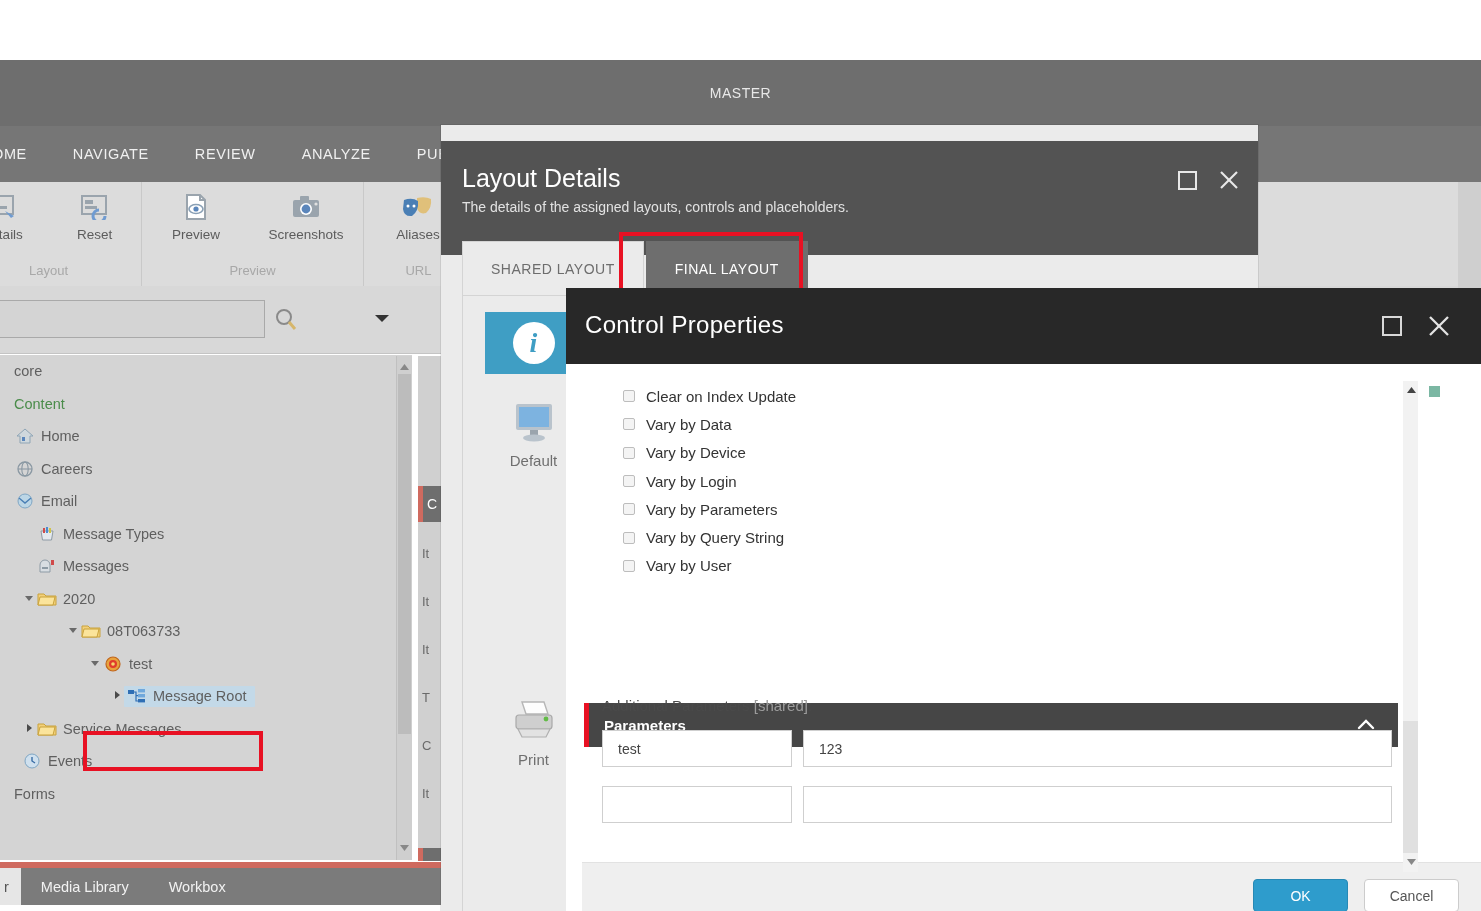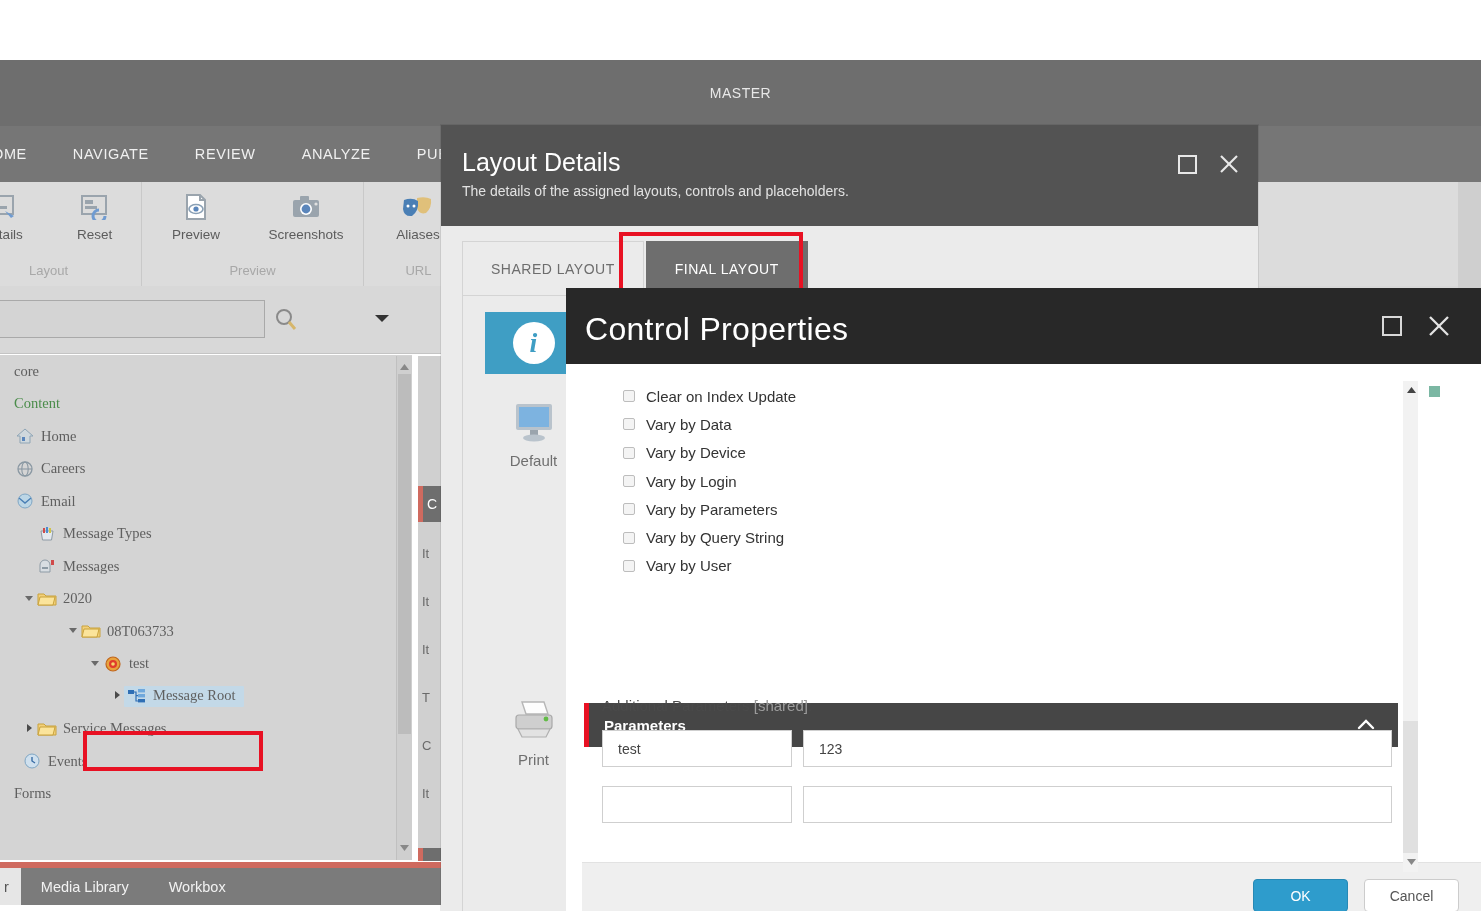--- a/index.html
+++ b/index.html
@@ -47,21 +47,21 @@
   .search-box {
     position:absolute; left:-20px; top:14px; width: 285px; height: 38px;
     background:#d4d4d4; border:1px solid #a9a9a9;
   }
   .search-icon-btn { position:absolute; left:272px; top:20px; width:32px; height:28px; cursor:pointer; }
   .search-caret { position:absolute; left:372px; top:25px; cursor:pointer; }
 
   
   .tree-panel {
     position:absolute; left:0; top:355px; width: 412px; height: 505px;
-    background:#d4d4d4; overflow:hidden;font-family:Liberation Serif, serif;
+    background:#d4d4d4; overflow:hidden;
   }
   .tree-row { display:flex; align-items:center; height:32.5px; font-size:14.5px; color:#5f5f5f; white-space:nowrap; }
   .tree-row .exp { width:14px; text-align:center; font-size:9px; color:#6a6a6a; }
   .tree-row .ic { width:22px; height:18px; display:inline-flex; align-items:center; justify-content:center; margin-right:5px;}
   .tree-row.green { color:#4a8c4a; }
   .sel-hl { background:#c3d9e8; padding:1px 8px 2px 2px; border-radius:1px; }
 
   .tree-scroll-outer { position:absolute; left:396px; top:356px; width:16px; height:504px; background:#cfcfcf; border-left:1px solid #c0c0c0;}
 
   .bottom-bar {
@@ -80,21 +80,21 @@
   .hidden-panel { position:absolute; left:418px; top:356px; width:30px; height:505px; background:#d0d0d0; overflow:hidden; font-size:13px; color:#6a6a6a;}
   .hp-row { position:absolute; left:4px; }
   .hp-dark { position:absolute; left:0; width:30px; height:36px; background:#6e6e6e; color:#fff; border-left:5px solid #cf6a5f; font-size:14px; padding-left:4px; line-height:36px;}
 
   
   .ld-dialog {
     position:absolute; left:441px; top:125px; width:817px; height:786px;
     background:#ebebeb; box-shadow: 0 0 0 1px rgba(0,0,0,.08);
   }
   .ld-title {
-    height:101px; background:#535353; color:#ffffff; padding:22px 22px 0 21px; position:relative;
+    height:114px; background:#535353; color:#ffffff; padding:22px 22px 0 21px; position:relative;margin-top:16px;
   }
   .ld-title h1 { font-size: 25px; font-weight: normal; line-height:30px; }
   .ld-title .sub { font-size: 14px; color:#e2e2e2; margin-top:6px; }
   .win-btns { position:absolute; right:18px; top:28px; display:flex; gap:20px; align-items:center;}
   .win-btns .b { cursor:pointer; }
 
   .ld-tabs { position:absolute; left:21px; top:116px; width:776px; height:54px; display:flex; align-items:stretch; }
   .ld-tab {
     display:flex; align-items:center; justify-content:center; padding:0 28px;
     font-size:14px; letter-spacing:.5px; color:#6d6d6d; background:#ebebeb; cursor:pointer;
@@ -114,21 +114,21 @@
   .ld-card-head2 { position:absolute; left:97px; top:0; width:80px; height:62px; background:#a8d7e9; }
   .dev-item { margin-top:26px; text-align:center; width:97px; }
   .dev-item .lbl { font-size:15px; color:#6f6f6f; margin-top:4px; }
 
   
   .cp-dialog {
     position:absolute; left:566px; top:288px; width:915px; height:623px;
     background:#ffffff;
   }
   .cp-title { height:76px; background:#282828; color:#ffffff; position:relative; }
-  .cp-title h1 { position:absolute; left:19px; top:23px; font-size:32px; font-weight:normal; letter-spacing:.3px;}
+  .cp-title h1 { position:absolute; left:19px; top:23px; font-size:24px; font-weight:normal; letter-spacing:.3px;}
   .cp-win { position:absolute; right:30px; top:26px; display:flex; gap:24px; align-items:center;}
 
   .cp-body { position:absolute; left:0; top:76px; width:915px; height:498px; background:#ffffff; overflow:hidden; }
 
   .cp-checks { position:absolute; left:57px; top:18px; }
   .chk-row { display:flex; align-items:center; height:28.3px; font-size:15px; color:#333333; }
   .chk-row .box {
     width:12px; height:12px; border:1px solid #bdbdbd; background:#f4f4f4; margin-right:11px;
     border-radius:2px; cursor:pointer;
   }

